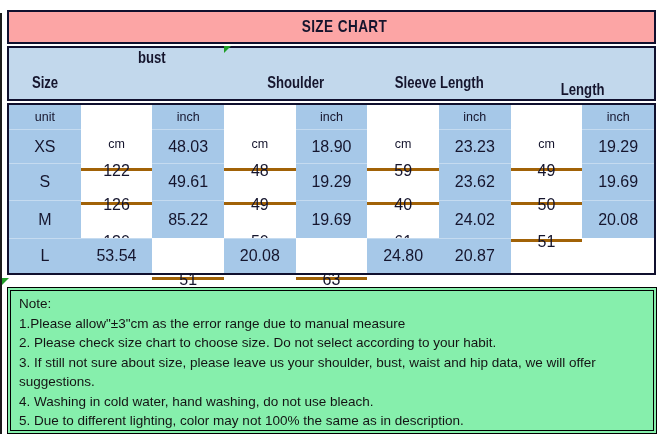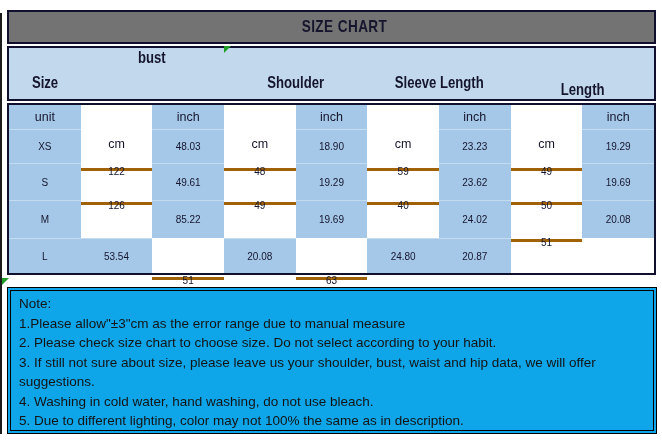--- a/index.html
+++ b/index.html
@@ -12,21 +12,21 @@
   }
   .stage { position: absolute; inset: 0; }
 
   .left-edge {
     position: absolute; left: 0; top: 13px; width: 2px; height: 421px;
     background: #1c1c1c;
   }
 
   .title-box {
     position: absolute; left: 7px; top: 10px; width: 649px; height: 34px;
-    background: #737373; border: 2px solid #10102e;
+    background: #fca5a5; border: 2px solid #10102e;
     display: flex; align-items: center; justify-content: center; padding-left: 26px;
   }
   .title-box .t {
     font-size: 17px; font-weight: bold; letter-spacing: 0.5px;
     transform: scaleX(0.8); color: #15152d; white-space: nowrap;
   }
 
   .header-box {
     position: absolute; left: 7px; top: 46px; width: 649px; height: 55px;
     background: #c2d8ec; border: 2px solid #10102e;
@@ -45,31 +45,31 @@
 
   .data-table {
     position: absolute; left: 7px; top: 103px; width: 649px; height: 172px;
     border: 2px solid #10102e; background: #ffffff;
     display: grid;
     grid-template-columns: repeat(9, 1fr);
     grid-template-rows: 24px 34px 37px 38px 35px;
   }
   .cell {
     display: flex; align-items: center; justify-content: center;
-    font-size: 10px; color: #15152d; white-space: nowrap;
+    font-size: 16px; color: #15152d; white-space: nowrap;
   }
   .cell.blue { background: #a6c8e8; }
   .cell.white { background: #ffffff; margin-top: 39px; }
   .cell.white.sep { border-top: 3px solid #a16207; }
   .cell.blue.sep { border-top: 1px solid rgba(255,255,255,0.35); }
   .cell.unit { font-size: 12.5px; }
 
   .note-box {
     position: absolute; left: 7px; top: 287px; width: 650px; height: 147px;
-    background: #0ea5e9; border: 4px double #000000;
+    background: #86efac; border: 4px double #000000;
     padding: 3px 8px 10px 8px;
     color: #141414;
   }
   .note-box .line {
     font-size: 13.5px; line-height: 19.5px; white-space: nowrap;
   }
 
   .cursor-green {
     position: absolute; width: 0; height: 0;
     border-top: 7px solid #1f9d27; border-right: 7px solid transparent;

